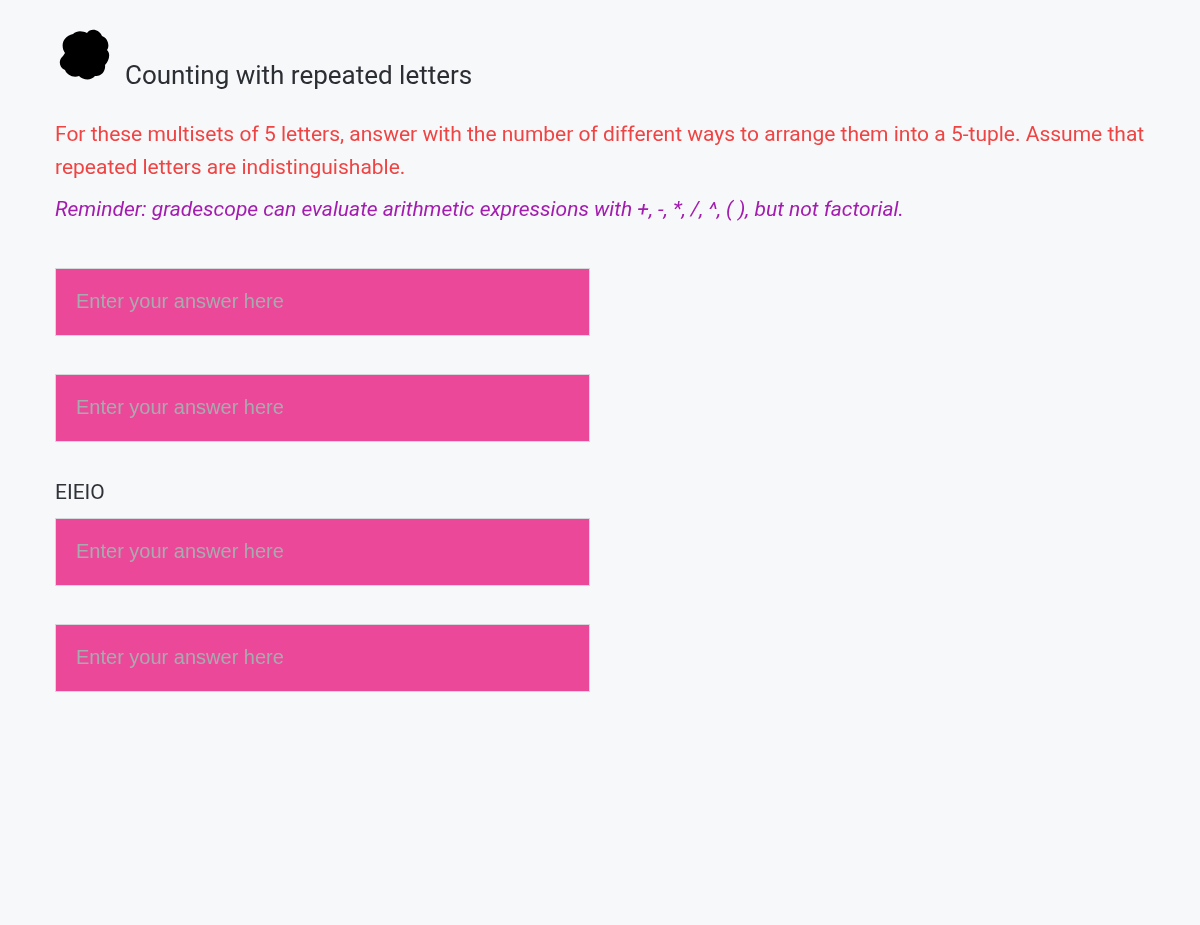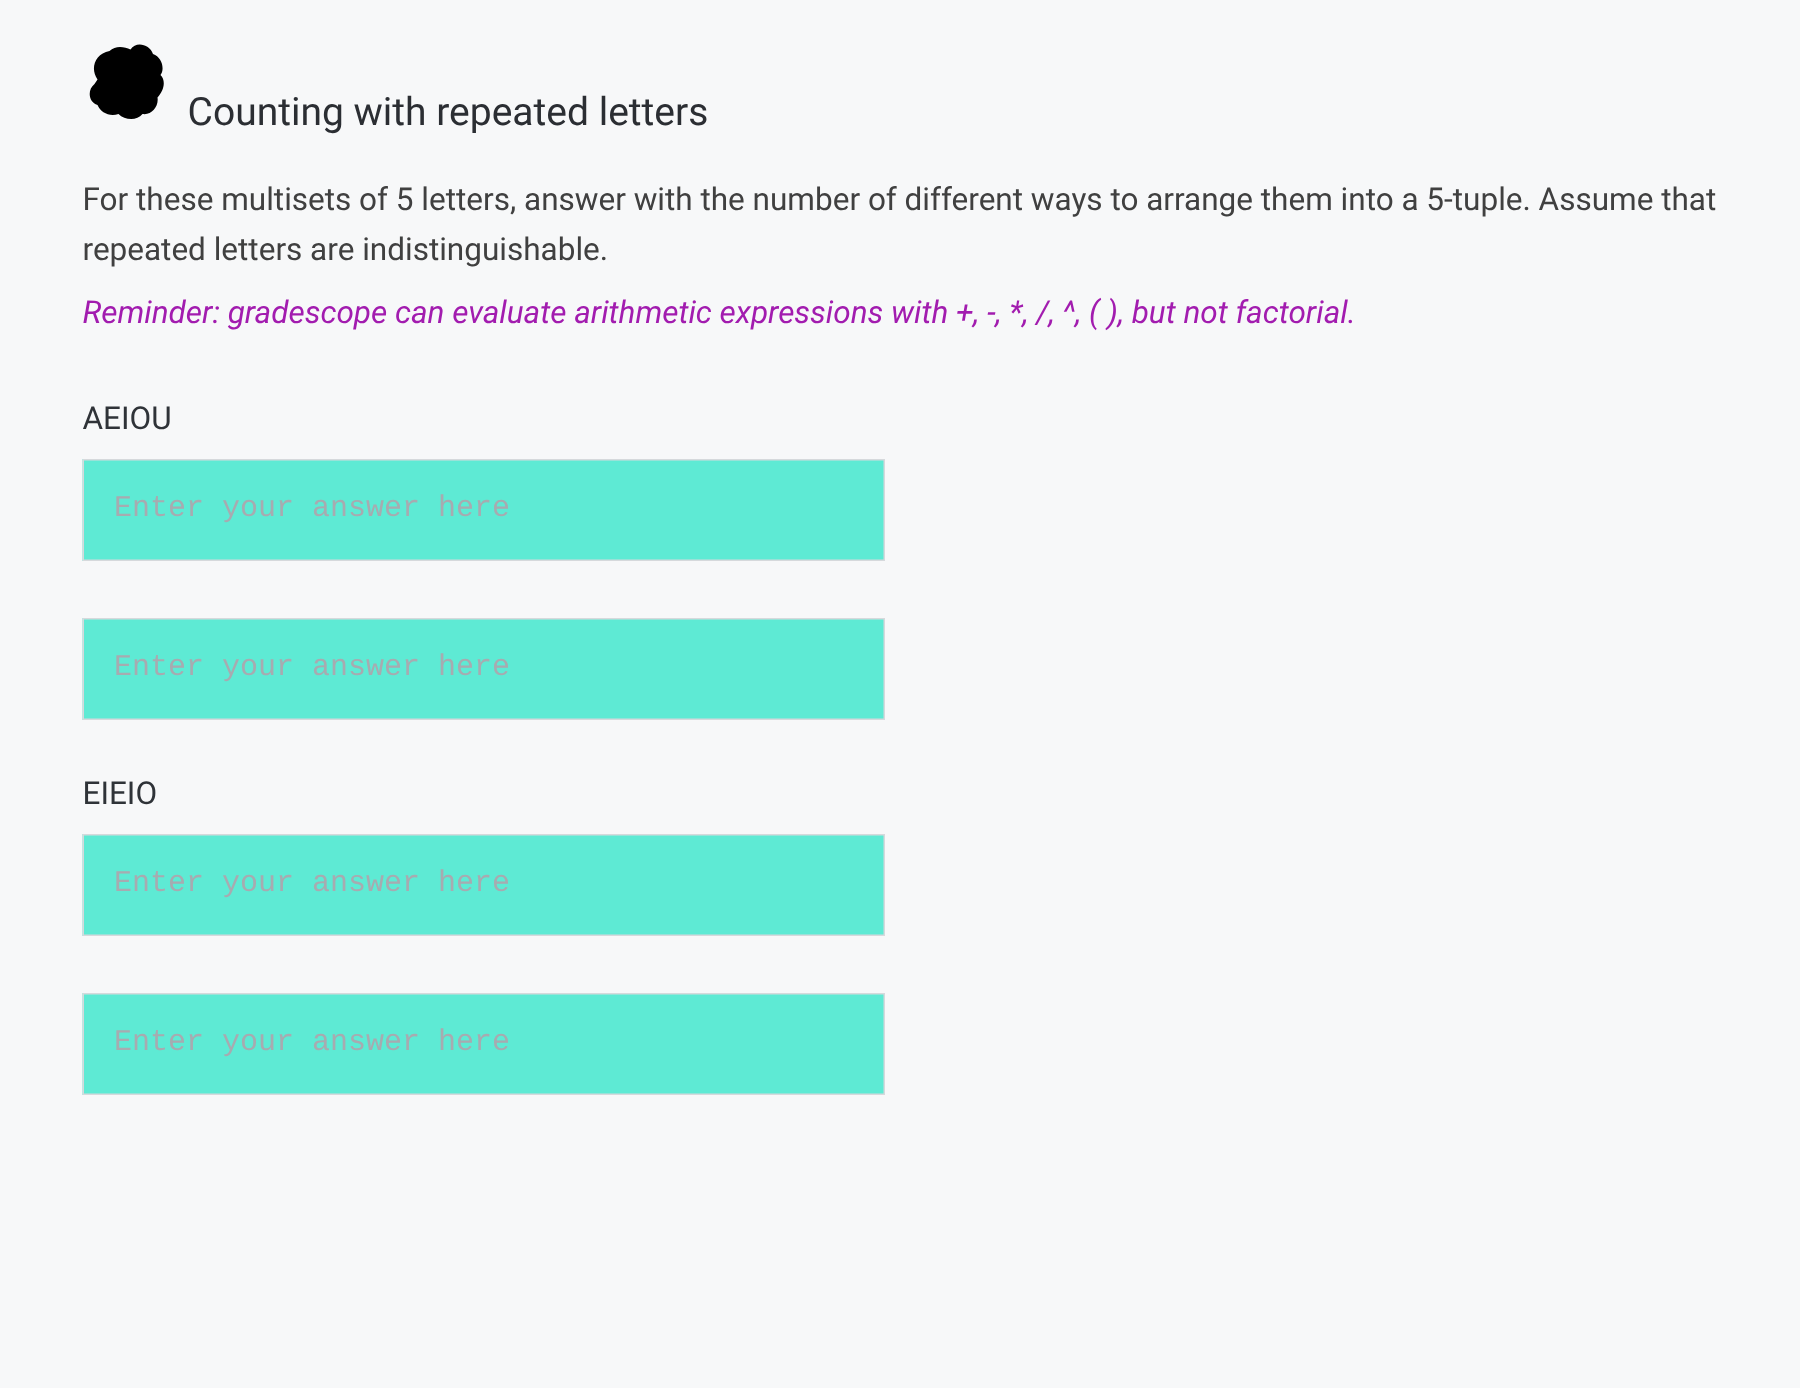--- a/index.html
+++ b/index.html
@@ -28,21 +28,21 @@
     }
     .title {
       font-size: 26px;
       font-weight: 400;
       color: #2b2e33;
       margin-top: 40px;
     }
     .instructions {
       font-size: 21px;
       line-height: 1.55;
-      color: #404040;
+      color: #ef4444;
       margin-bottom: 10px;
     }
     .reminder {
       font-size: 21px;
       line-height: 1.55;
       font-style: italic;
       color: #a21caf;
       margin-bottom: 42px;
     }
     .question-block {
@@ -51,26 +51,26 @@
     .question-label {
       font-size: 21px;
       color: #2f3338;
       margin-bottom: 14px;
       display: block;
     }
     .answer-input {
       width: 535px;
       height: 68px;
       border: 1px solid #d6d9dc;
-      background: #5eead4;
+      background: #ec4899;
       font-size: 20px;
       padding: 0 20px;
       color: #333;
       outline: none;
-      font-family: Liberation Mono, monospace;
+      font-family: Liberation Sans, sans-serif;
     }
     .answer-input::placeholder {
       color: #a7abb0;
     }
   </style>
 </head>
 <body>
 
 <div class="header">
   <div class="blob-icon">
@@ -78,21 +78,20 @@
       <path d="M 10 25 C 5 18, 8 8, 18 6 C 22 2, 28 3, 32 5 C 36 -1, 45 2, 47 8 C 53 10, 55 18, 52 22 C 56 26, 54 33, 50 37 C 51 43, 46 49, 40 48 C 36 53, 28 52, 24 48 C 18 50, 12 47, 10 42 C 4 40, 3 32, 8 28 Z" fill="#000000"></path>
     </svg>
   </div>
   <h1 class="title">Counting with repeated letters</h1>
 </div>
 
 <p class="instructions">For these multisets of 5 letters, answer with the number of different ways to arrange them into a 5-tuple. Assume that repeated letters are indistinguishable.</p>
 <p class="reminder">Reminder: gradescope can evaluate arithmetic expressions with +, -, *, /, ^, ( ), but not factorial.</p>
 
 <div class="question-block">
-  <span class="question-label">AEIOU</span>
   <input type="text" class="answer-input" placeholder="Enter your answer here" style="">
 </div>
 
 <div class="question-block">
   <input type="text" class="answer-input" placeholder="Enter your answer here" style="">
 </div>
 
 <div class="question-block">
   <span class="question-label">EIEIO</span>
   <input type="text" class="answer-input" placeholder="Enter your answer here" style="">

